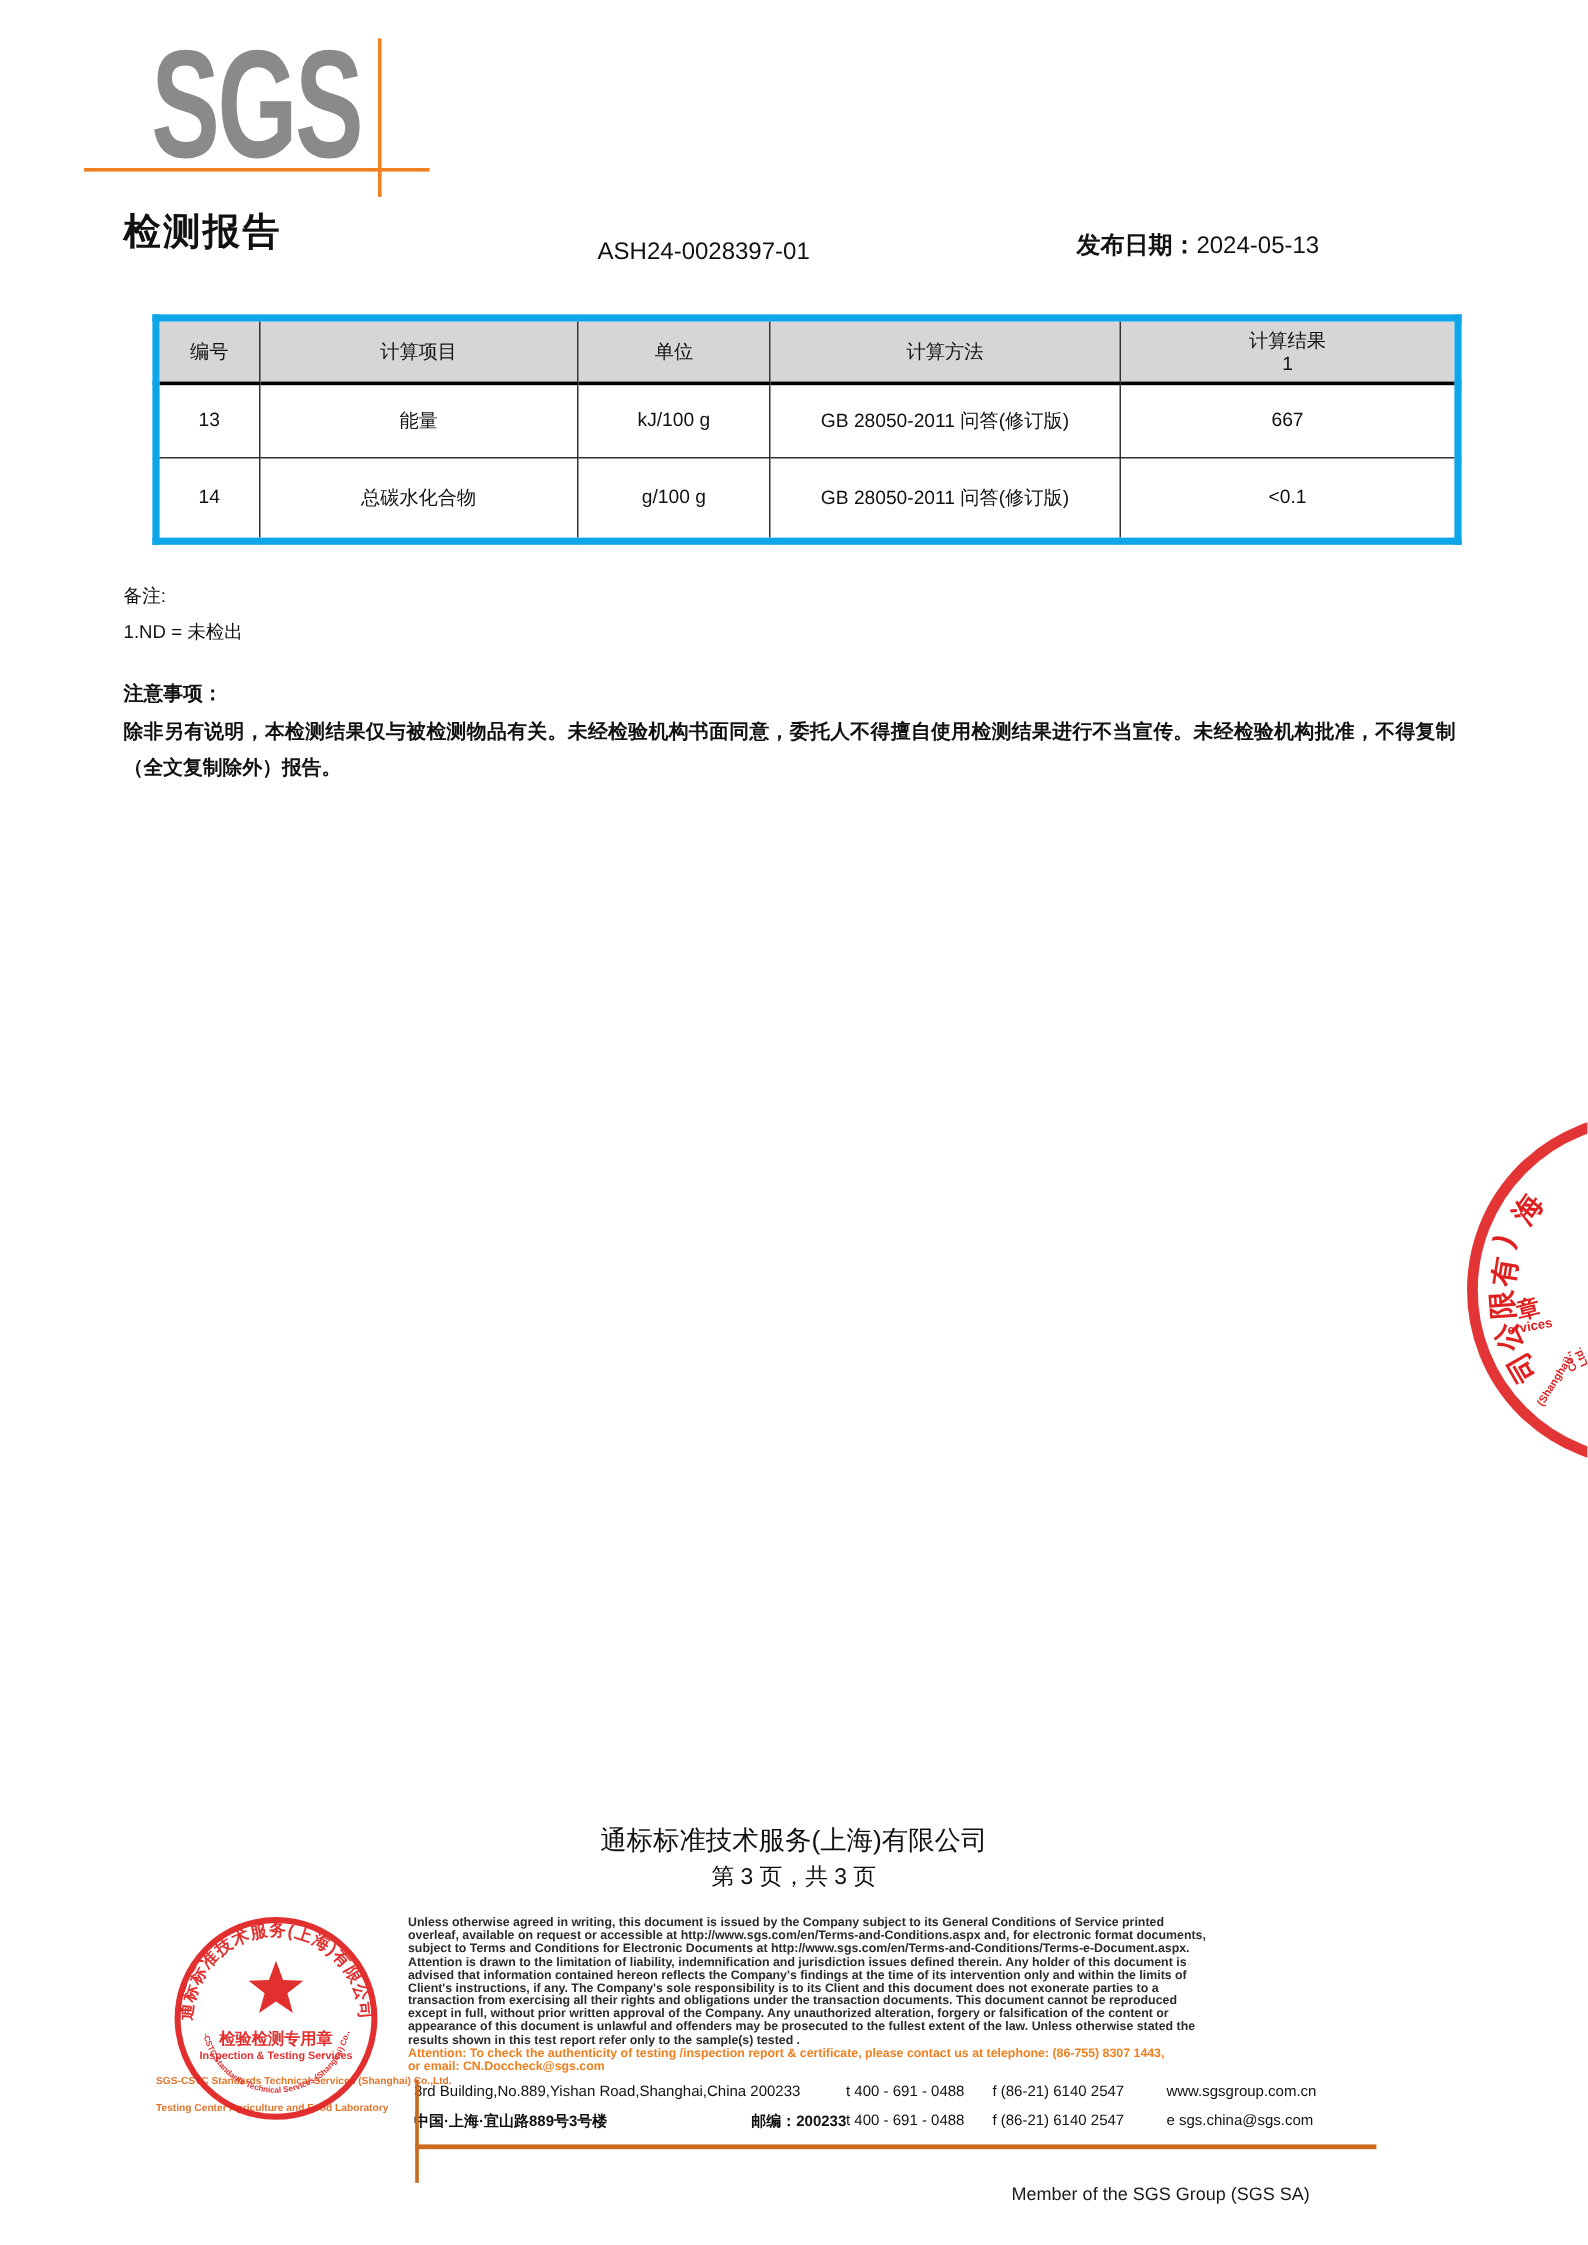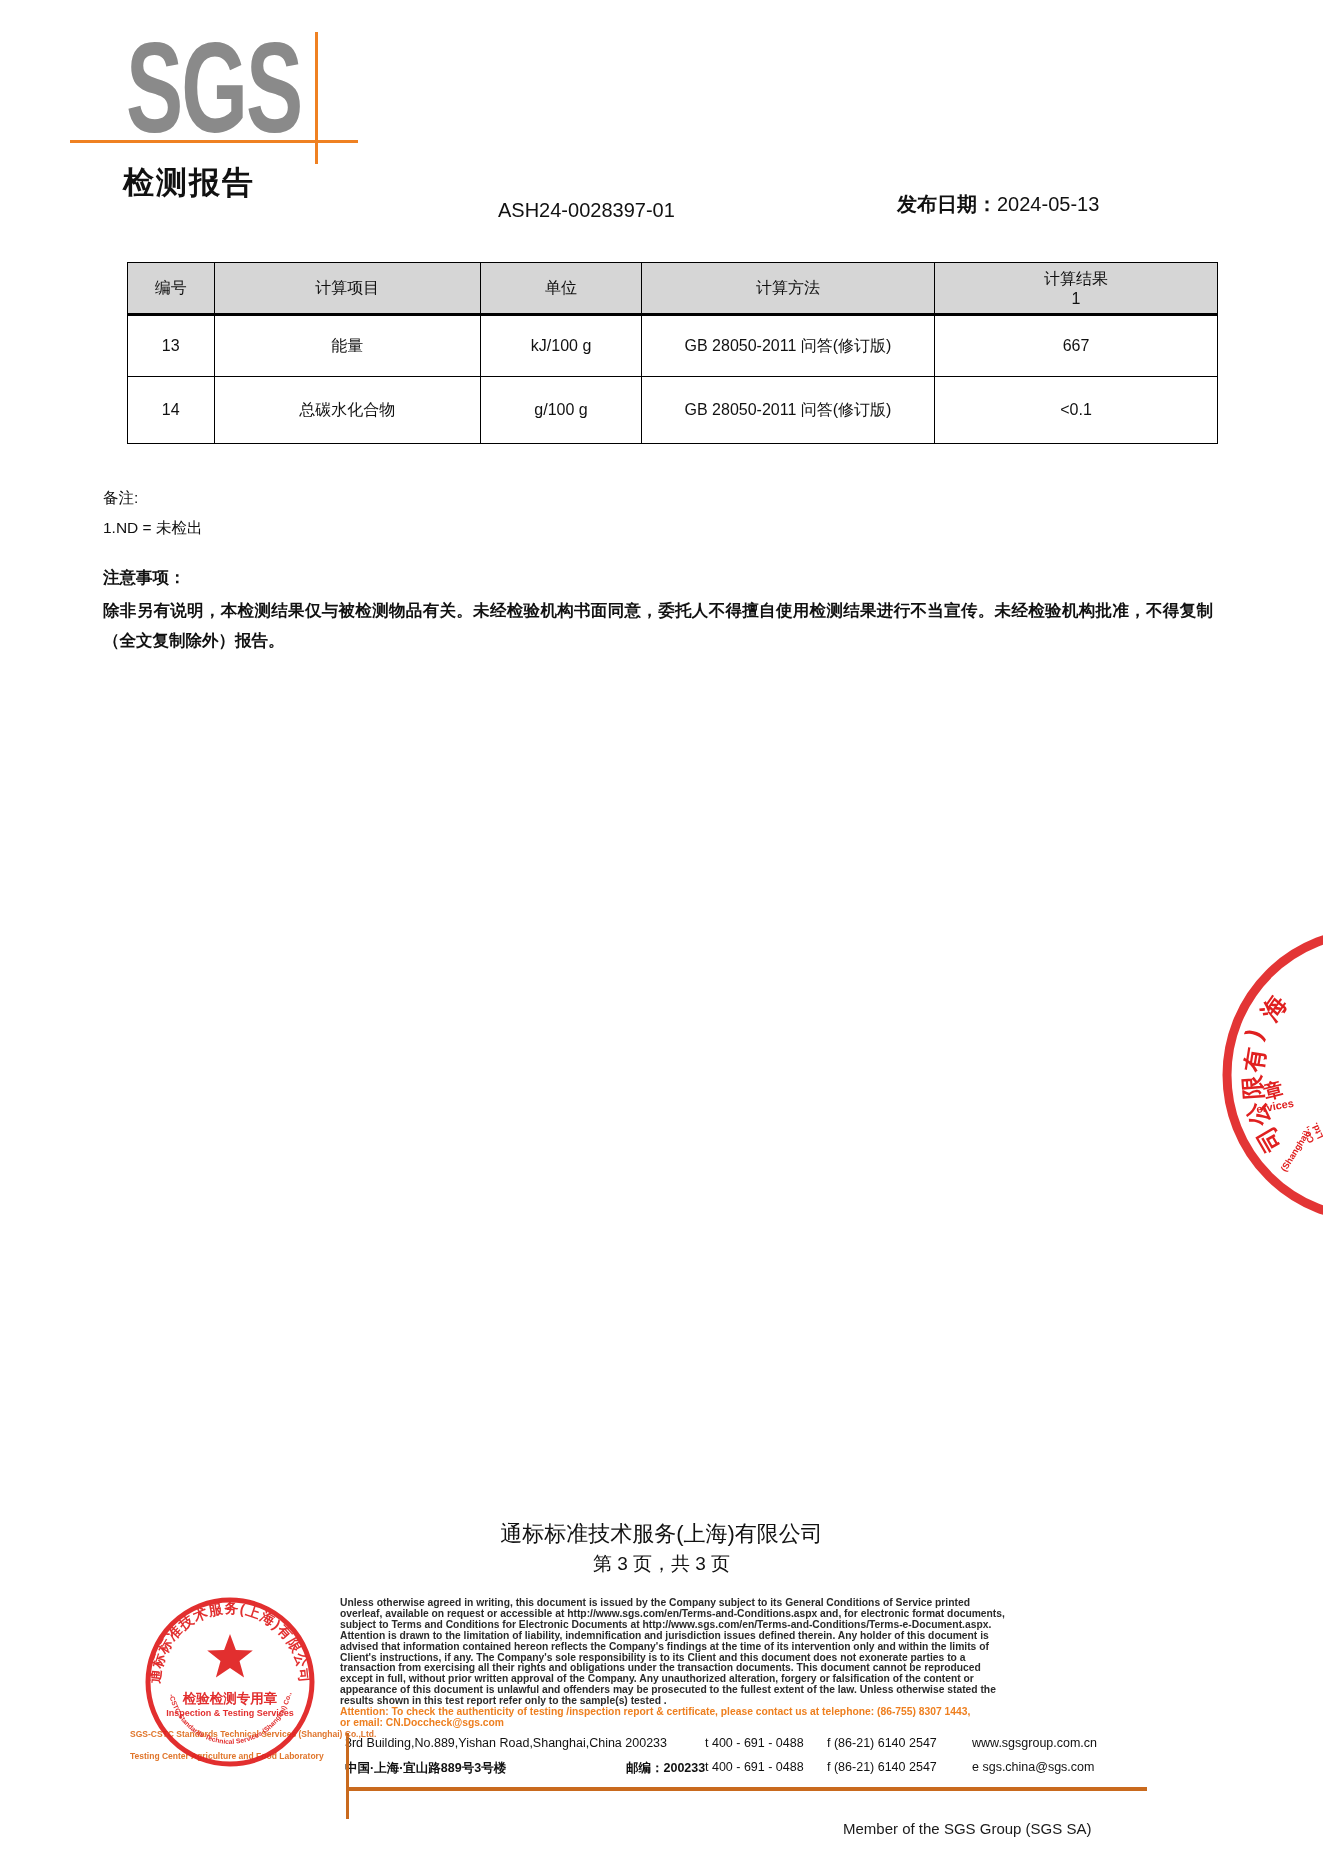--- a/index.html
+++ b/index.html
@@ -6,31 +6,31 @@
   #page{position:relative;width:1323px;height:1871px;background:#ffffff;overflow:hidden;
         font-family:"Liberation Sans",sans-serif;color:#111;}
 
   
   .logo-text{position:absolute;left:126px;top:24px;font-size:128px;font-weight:bold;color:#8a8a8a;
              line-height:1;transform:scaleX(.67);transform-origin:left top;letter-spacing:-3px;}
   .logo-hline{position:absolute;left:70px;top:140px;width:288px;height:3px;background:#ef8122;}
   .logo-vline{position:absolute;left:315px;top:32px;width:3px;height:132px;background:#ef8122;}
 
   
-  .doc-title{position:absolute;left:103px;top:162px;font-size:31px;font-weight:bold;letter-spacing:2px;margin-left:20px;}
+  .doc-title{position:absolute;left:103px;top:172px;font-size:31px;font-weight:bold;letter-spacing:2px;}
   .report-no{position:absolute;left:498px;top:199px;font-size:20px;}
   .issue-date{position:absolute;left:897px;top:191px;font-size:20px;}
   .issue-date .lbl{font-weight:bold;}
 
   
   table.results{position:absolute;left:127px;top:262px;border-collapse:collapse;table-layout:fixed;
                 width:1091px;font-size:16px;}
   table.results th,table.results td{border:1.5px solid #000;text-align:center;vertical-align:middle;
                 padding:2px 6px;overflow:hidden;}
-  table.results{border:1px solid #0ea5e9;}
+  table.results{border:6px solid #0ea5e9;}
   table.results thead th{background:#d6d6d6;font-weight:normal;height:46px;white-space:pre-line;
                 border-bottom:3px solid #000;}
   table.results tbody tr:nth-child(1) td{height:56px;}
   table.results tbody tr:nth-child(2) td{height:62px;}
   .col-no{width:85px;}.col-item{width:262px;}.col-unit{width:158px;}.col-method{width:288px;}.col-result{width:278px;}
   td.method-cell{padding:2px 36px;}
 
   
   .remarks{position:absolute;left:103px;top:483px;font-size:15.5px;line-height:30px;}
   .notice-label{position:absolute;left:103px;top:567px;font-size:16.5px;font-weight:bold;}

